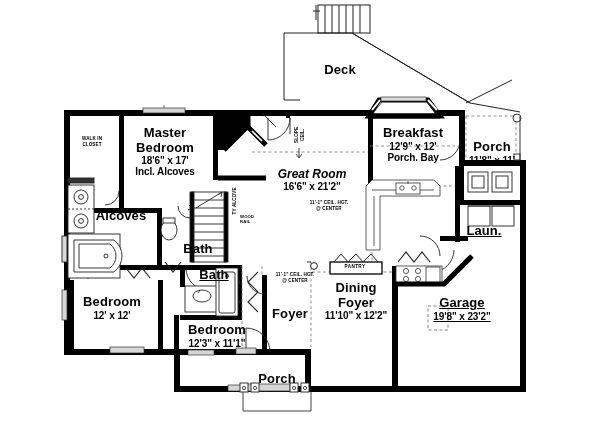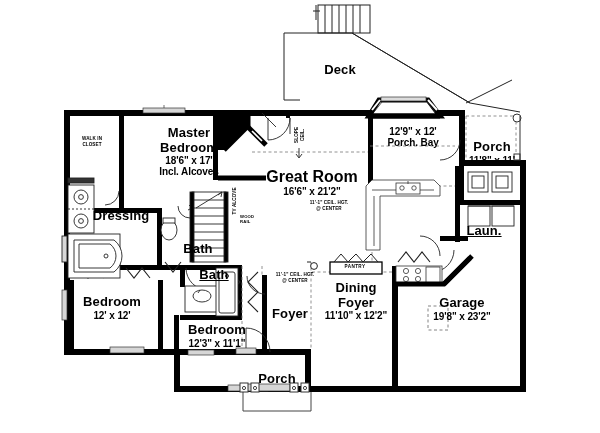--- a/index.html
+++ b/index.html
@@ -8,21 +8,21 @@
   #plan{
     position:relative;
     width:600px;height:433px;
     background:#ffffff;
     overflow:hidden;
   }
   #plan svg{position:absolute;left:0;top:0;}
   .lbl{position:absolute;color:#000;text-align:center;line-height:1.12;white-space:nowrap;}
   .rm{font-size:13px;font-weight:700;letter-spacing:.1px;}
   .dim{font-size:10px;font-weight:700;letter-spacing:-.1px;}
-  .rm-lg{font-size:16px;font-weight:700;}
+  .rm-lg{font-size:12px;font-weight:700;font-style:italic;}
   .tiny{font-size:4.6px;font-weight:700;letter-spacing:.1px;line-height:1.25;}
   .tiny2{font-size:4.2px;font-weight:700;letter-spacing:.2px;line-height:1.3;}
   .vert{transform-origin:center center;}
   .blk{display:block;}
 </style>
 </head>
 <body>
 
 <div id="plan">
 
@@ -327,28 +327,28 @@
 
   </svg>
 
   <div class="lbl rm" style="left:310px;top:63px;width:60px;">Deck</div>
 
   <div class="lbl tiny" style="left:70px;top:136px;width:44px;">
     <span class="blk">WALK IN</span>
     <span class="blk">CLOSET</span>
   </div>
 
-  <div class="lbl" style="left:144px;top:126px;width:90px;">
+  <div class="lbl" style="left:120px;top:126px;width:90px;">
     <span class="blk rm">Master</span>
     <span class="blk rm">Bedroom</span>
     <span class="blk dim">18'6" x 17'</span>
     <span class="blk dim">Incl. Alcoves</span>
   </div>
 
-  <div class="lbl rm" style="left:86px;top:209px;width:70px;">Dressing</div>
+  <div class="lbl rm" style="left:86px;top:209px;width:70px;">Alcoves</div>
 
   <div class="lbl tiny vert" style="left:214px;top:198px;width:42px;transform:rotate(-90deg);">TV ALCOVE</div>
 
   <div class="lbl tiny vert" style="left:280px;top:132px;width:34px;transform:rotate(-90deg);">SLOPE</div>
   <div class="lbl tiny vert" style="left:286px;top:132px;width:34px;transform:rotate(-90deg);">CEIL.</div>
   <div style="position:absolute;left:295px;top:148px;width:9px;height:12px;">
     <svg width="9" height="12">
         <path d="M4,0 L4,9 M1,6 L4,10 L7,6" stroke="#222" stroke-width="0.9" fill="none"></path>
       </svg>
   </div>
@@ -366,20 +366,21 @@
     <span class="blk">11'-1" CEIL. HGT.</span>
     <span class="blk">@ CENTER</span>
   </div>
 
   <div class="lbl tiny" style="left:258px;top:272px;width:74px;">
     <span class="blk">11'-1" CEIL. HGT.</span>
     <span class="blk">@ CENTER</span>
   </div>
 
   <div class="lbl" style="left:370px;top:126px;width:86px;">
+    <span class="blk rm">Breakfast</span>
     <span class="blk dim">12'9" x  12'</span>
     <span class="blk dim">Porch. Bay</span>
   </div>
 
   <div class="lbl" style="left:464px;top:140px;width:56px;">
     <span class="blk rm">Porch</span>
     <span class="blk dim">11'8" x 11'</span>
   </div>
 
 
@@ -392,21 +393,21 @@
   <div class="lbl rm" style="left:192px;top:268px;width:44px;text-decoration:underline;">Bath</div>
 
   <div class="lbl rm" style="left:266px;top:307px;width:48px;">Foyer</div>
 
   <div class="lbl" style="left:314px;top:281px;width:84px;">
     <span class="blk rm">Dining</span>
     <span class="blk rm">Foyer</span>
     <span class="blk dim">11'10" x 12'2"</span>
   </div>
 
-  <div class="lbl" style="left:420px;top:296px;width:84px;">
+  <div class="lbl" style="left:420px;top:296px;width:84px;text-decoration:underline;">
     <span class="blk rm">Garage</span>
     <span class="blk dim">19'8" x 23'2"</span>
   </div>
 
   <div class="lbl" style="left:72px;top:295px;width:80px;">
     <span class="blk rm">Bedroom</span>
     <span class="blk dim">12' x 12'</span>
   </div>
 
   <div class="lbl" style="left:172px;top:323px;width:90px;">

